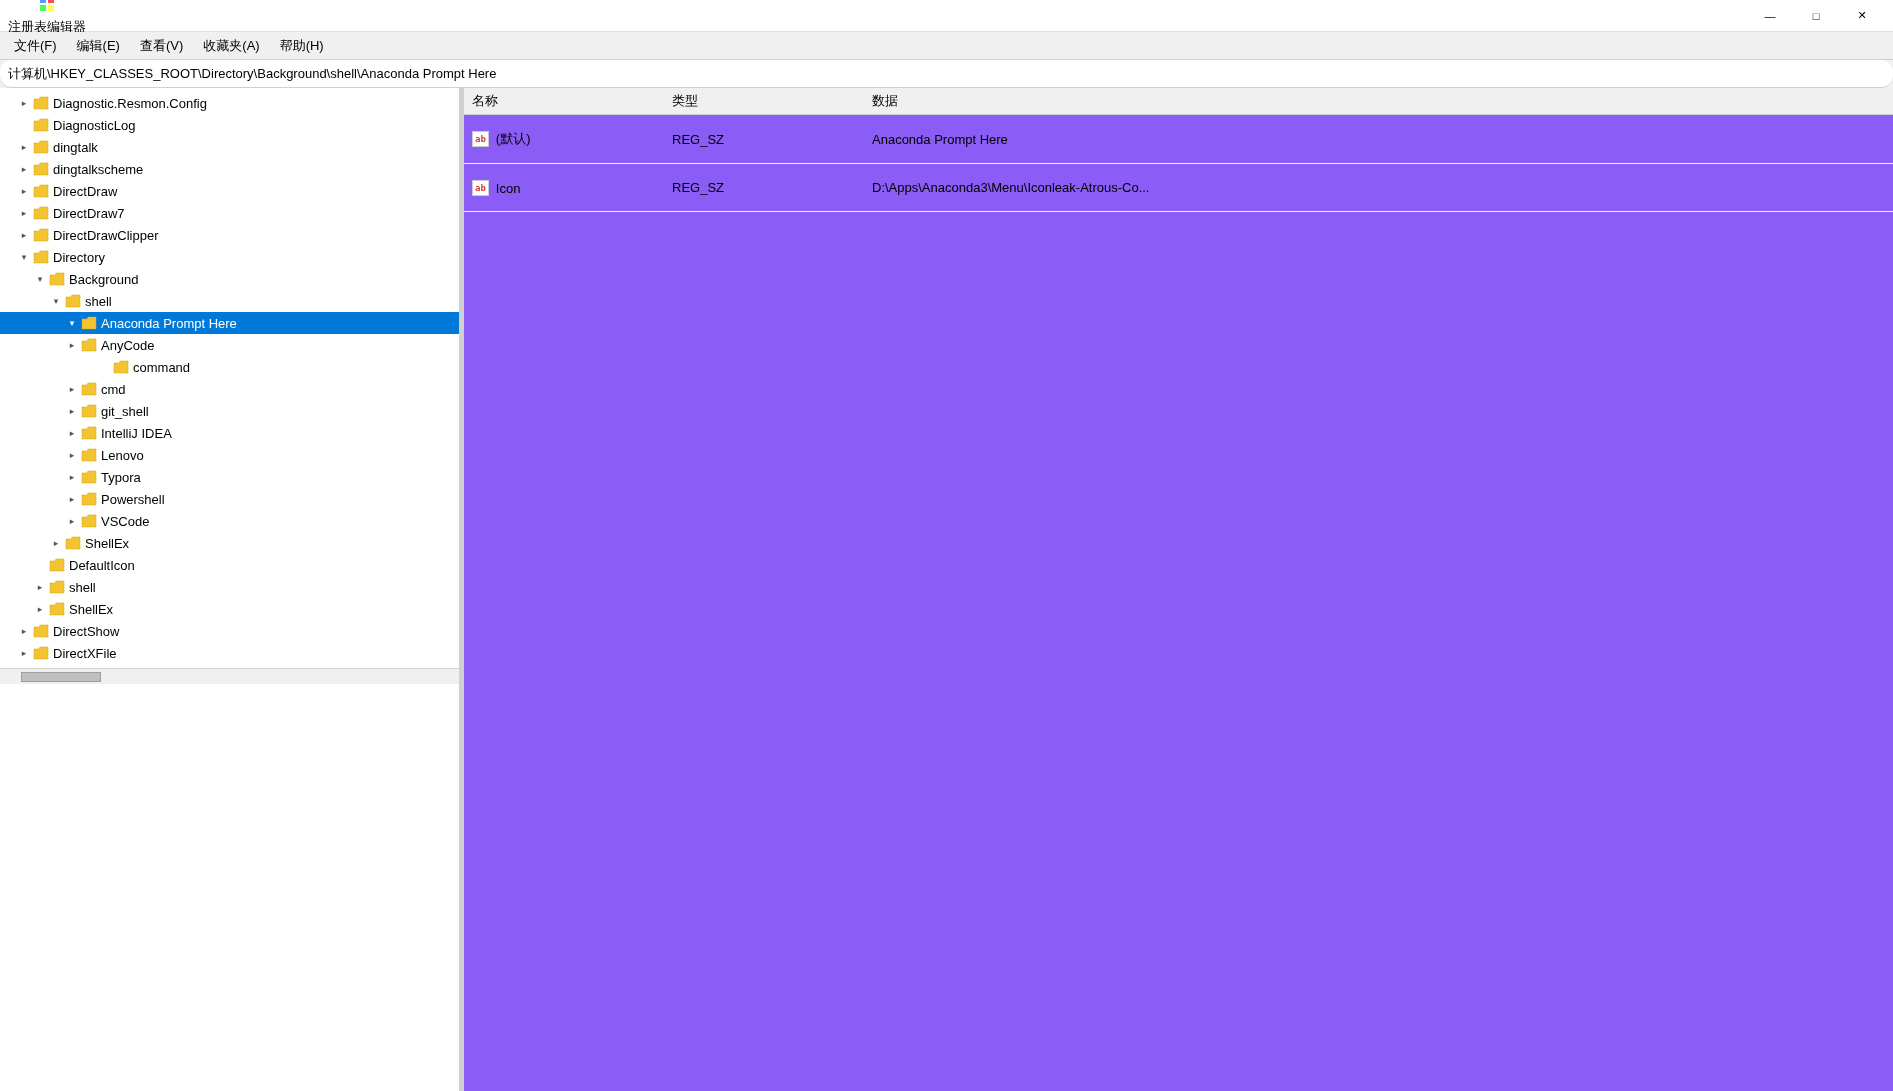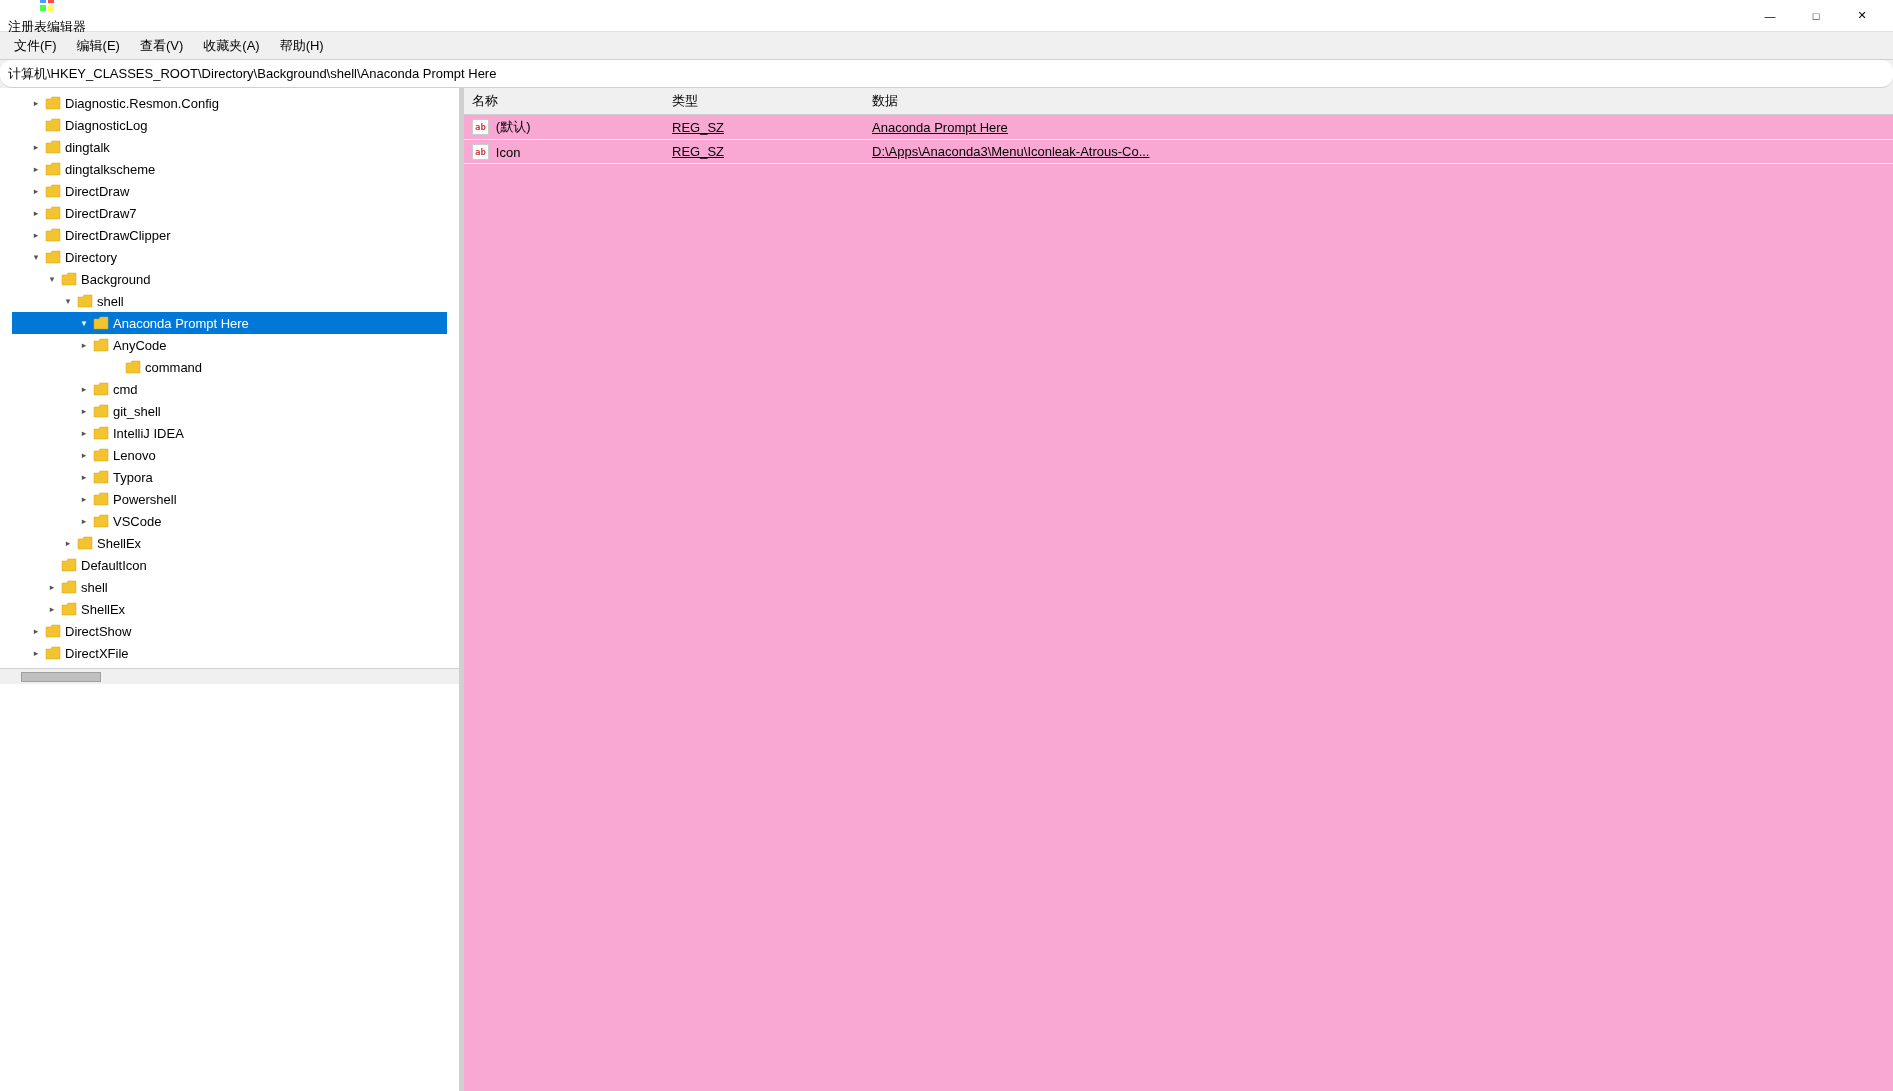--- a/index.html
+++ b/index.html
@@ -100,21 +100,21 @@
       overflow-x: auto;
       position: relative;
     }
 
     
     .tree-pane::-webkit-scrollbar { width: 10px; height: 10px; }
     .tree-pane::-webkit-scrollbar-track { background: #f0f0f0; }
     .tree-pane::-webkit-scrollbar-thumb { background: #c0c0c0; border: 1px solid #a0a0a0; }
 
     .tree-content {
-      padding: 4px 12px;
+      padding: 4px 0;
       min-width: 420px;
     }
 
     .tree-item {
       display: flex;
       align-items: center;
       height: 22px;
       padding-right: 8px;
       cursor: pointer;
       white-space: nowrap;
@@ -147,46 +147,45 @@
       align-items: center;
       justify-content: center;
       flex-shrink: 0;
       margin-right: 3px;
     }
     .folder-svg { width: 16px; height: 14px; }
 
     
     .right-pane {
       flex: 1;
-      background: #f9a8d4;
+      background: #8b5cf6;
       overflow: auto;
       display: flex;
       flex-direction: column;
     }
 
     .registry-table {
       width: 100%;
       border-collapse: collapse;
     }
     .registry-table th {
       background: #f0f0f0;
       border-bottom: 1px solid #d0d0d0;
       padding: 4px 8px;
       text-align: left;
       font-weight: normal;
       font-size: 13px;
       position: sticky;
       top: 0;
     }
     .registry-table td {
-      padding: 3px 8px;
+      padding: 15px 8px;
       border-bottom: 1px solid #f0f0f0;
       font-size: 13px;
       vertical-align: middle;
-      text-decoration: underline;
     }
 
     .reg-icon {
       display: inline-flex;
       align-items: center;
       gap: 3px;
     }
     .ab-icon {
       display: inline-block;
       background: #fff;

